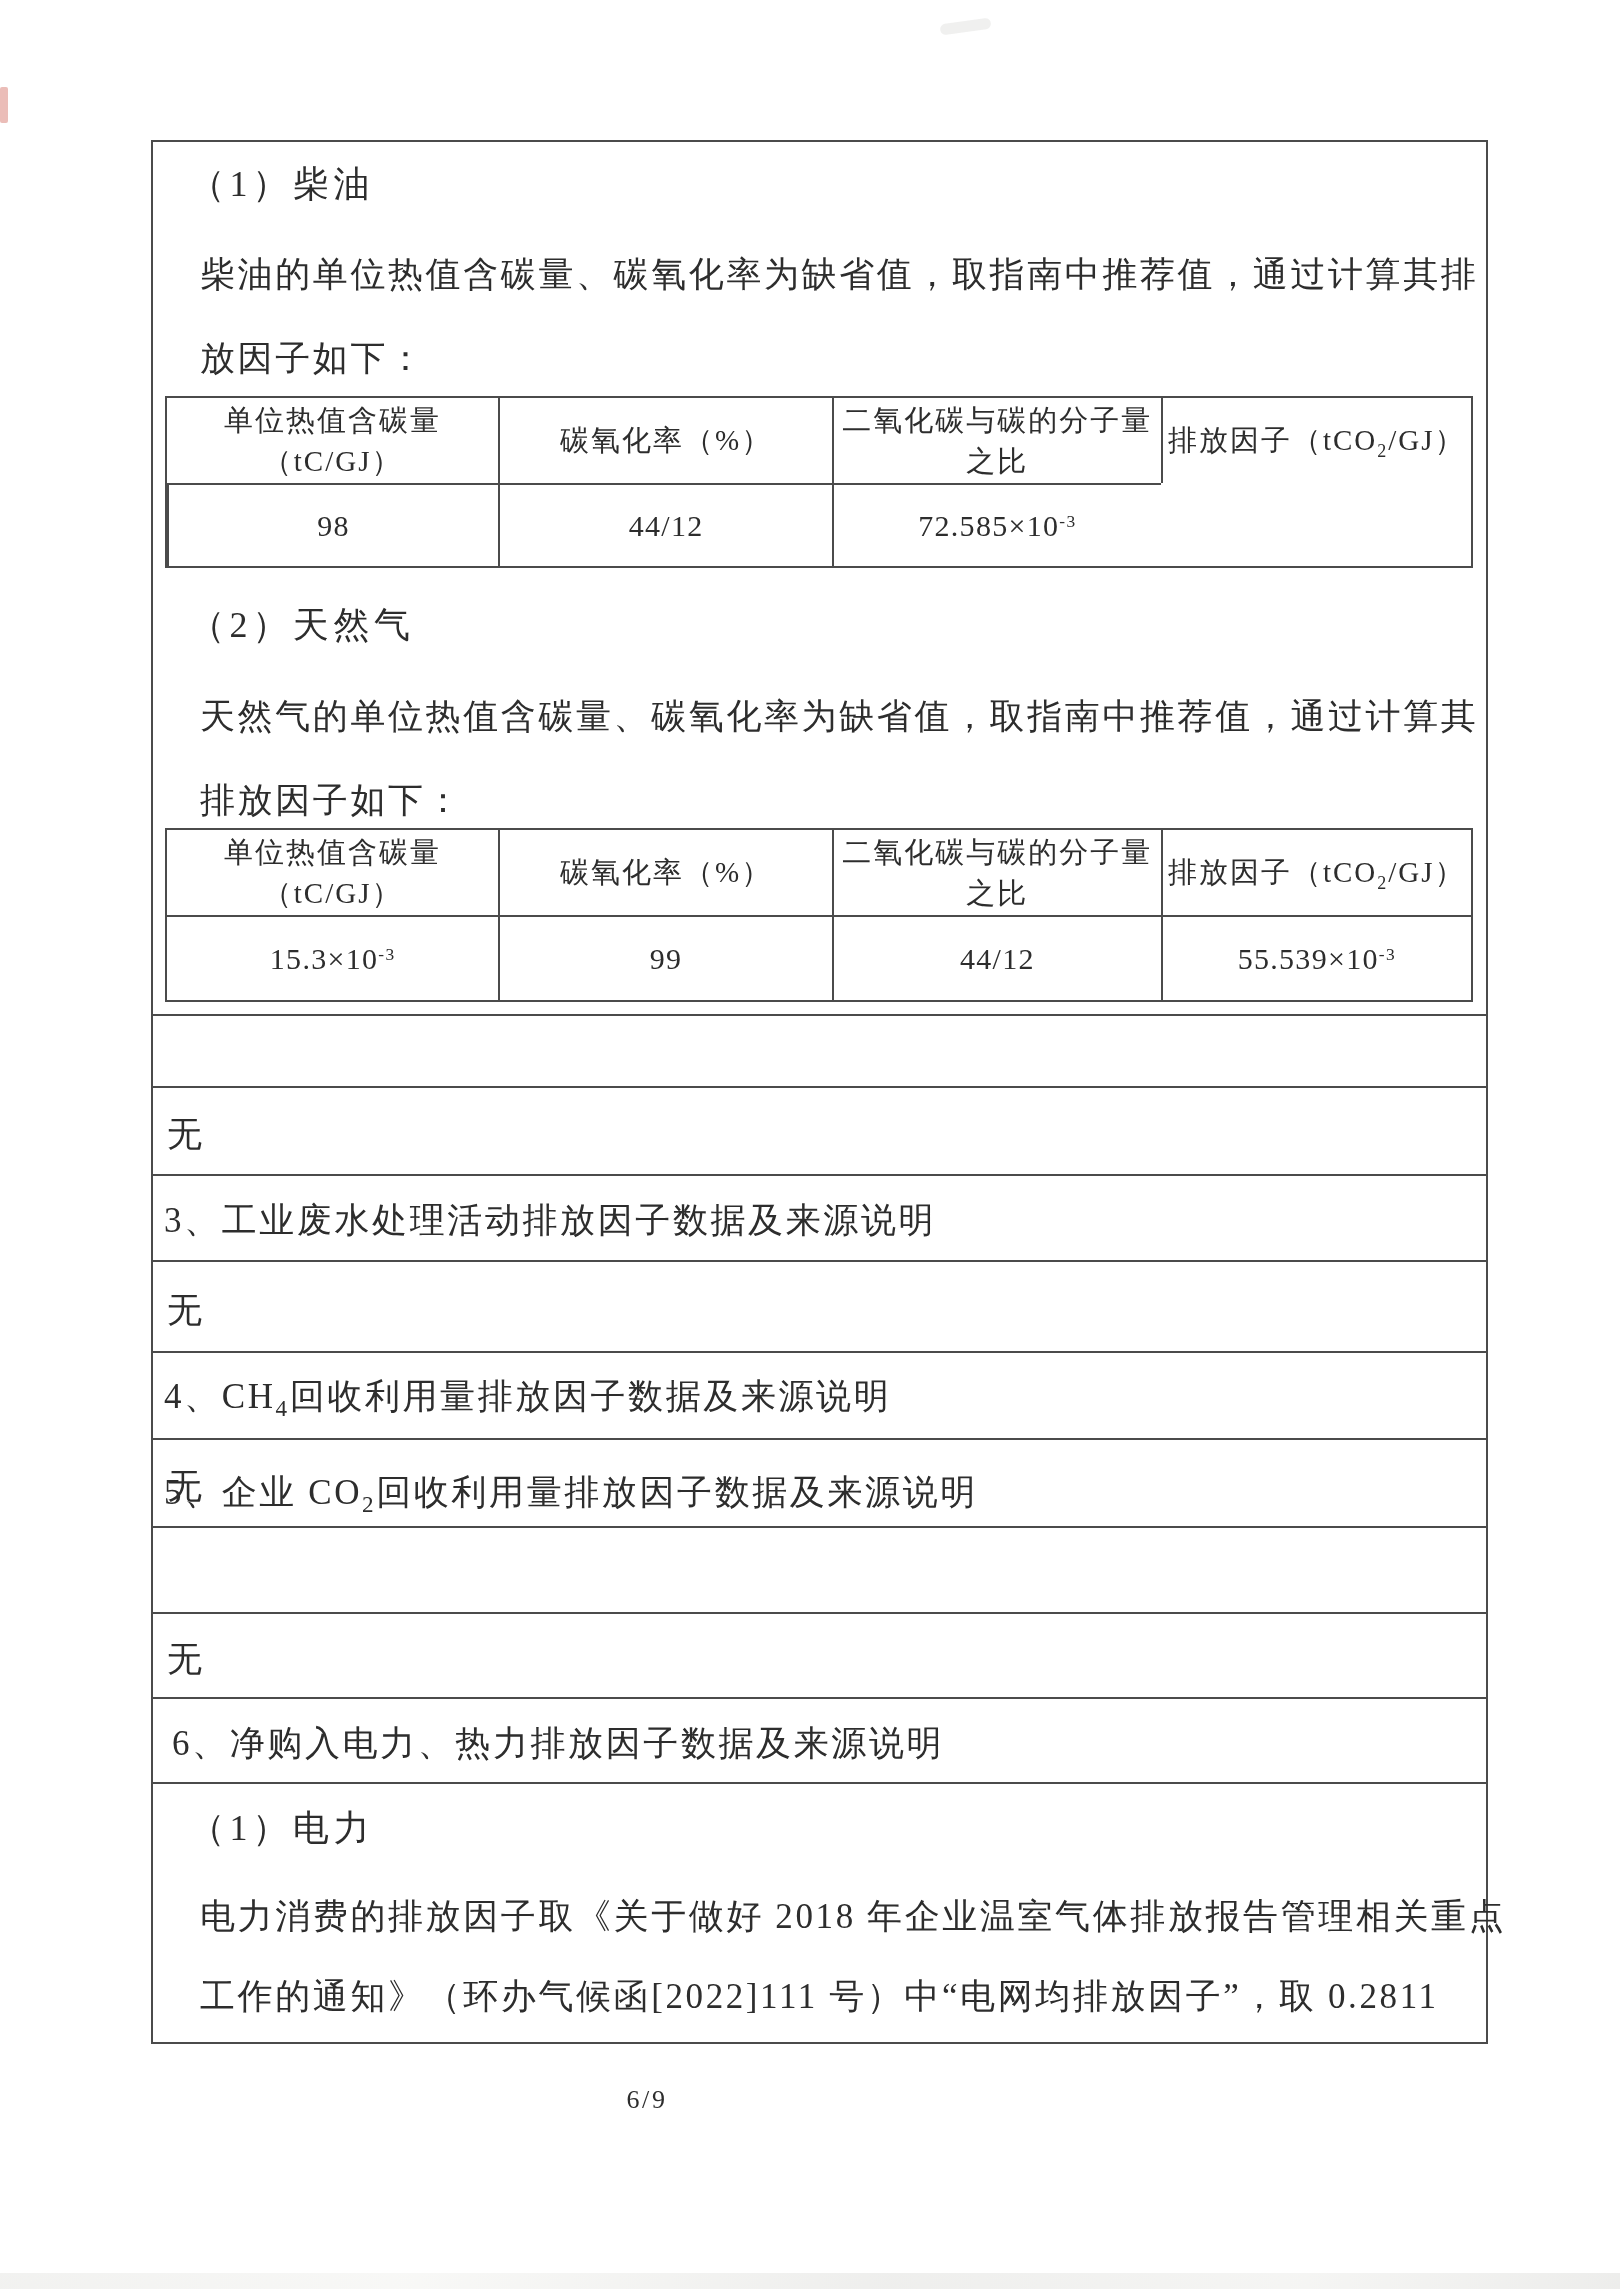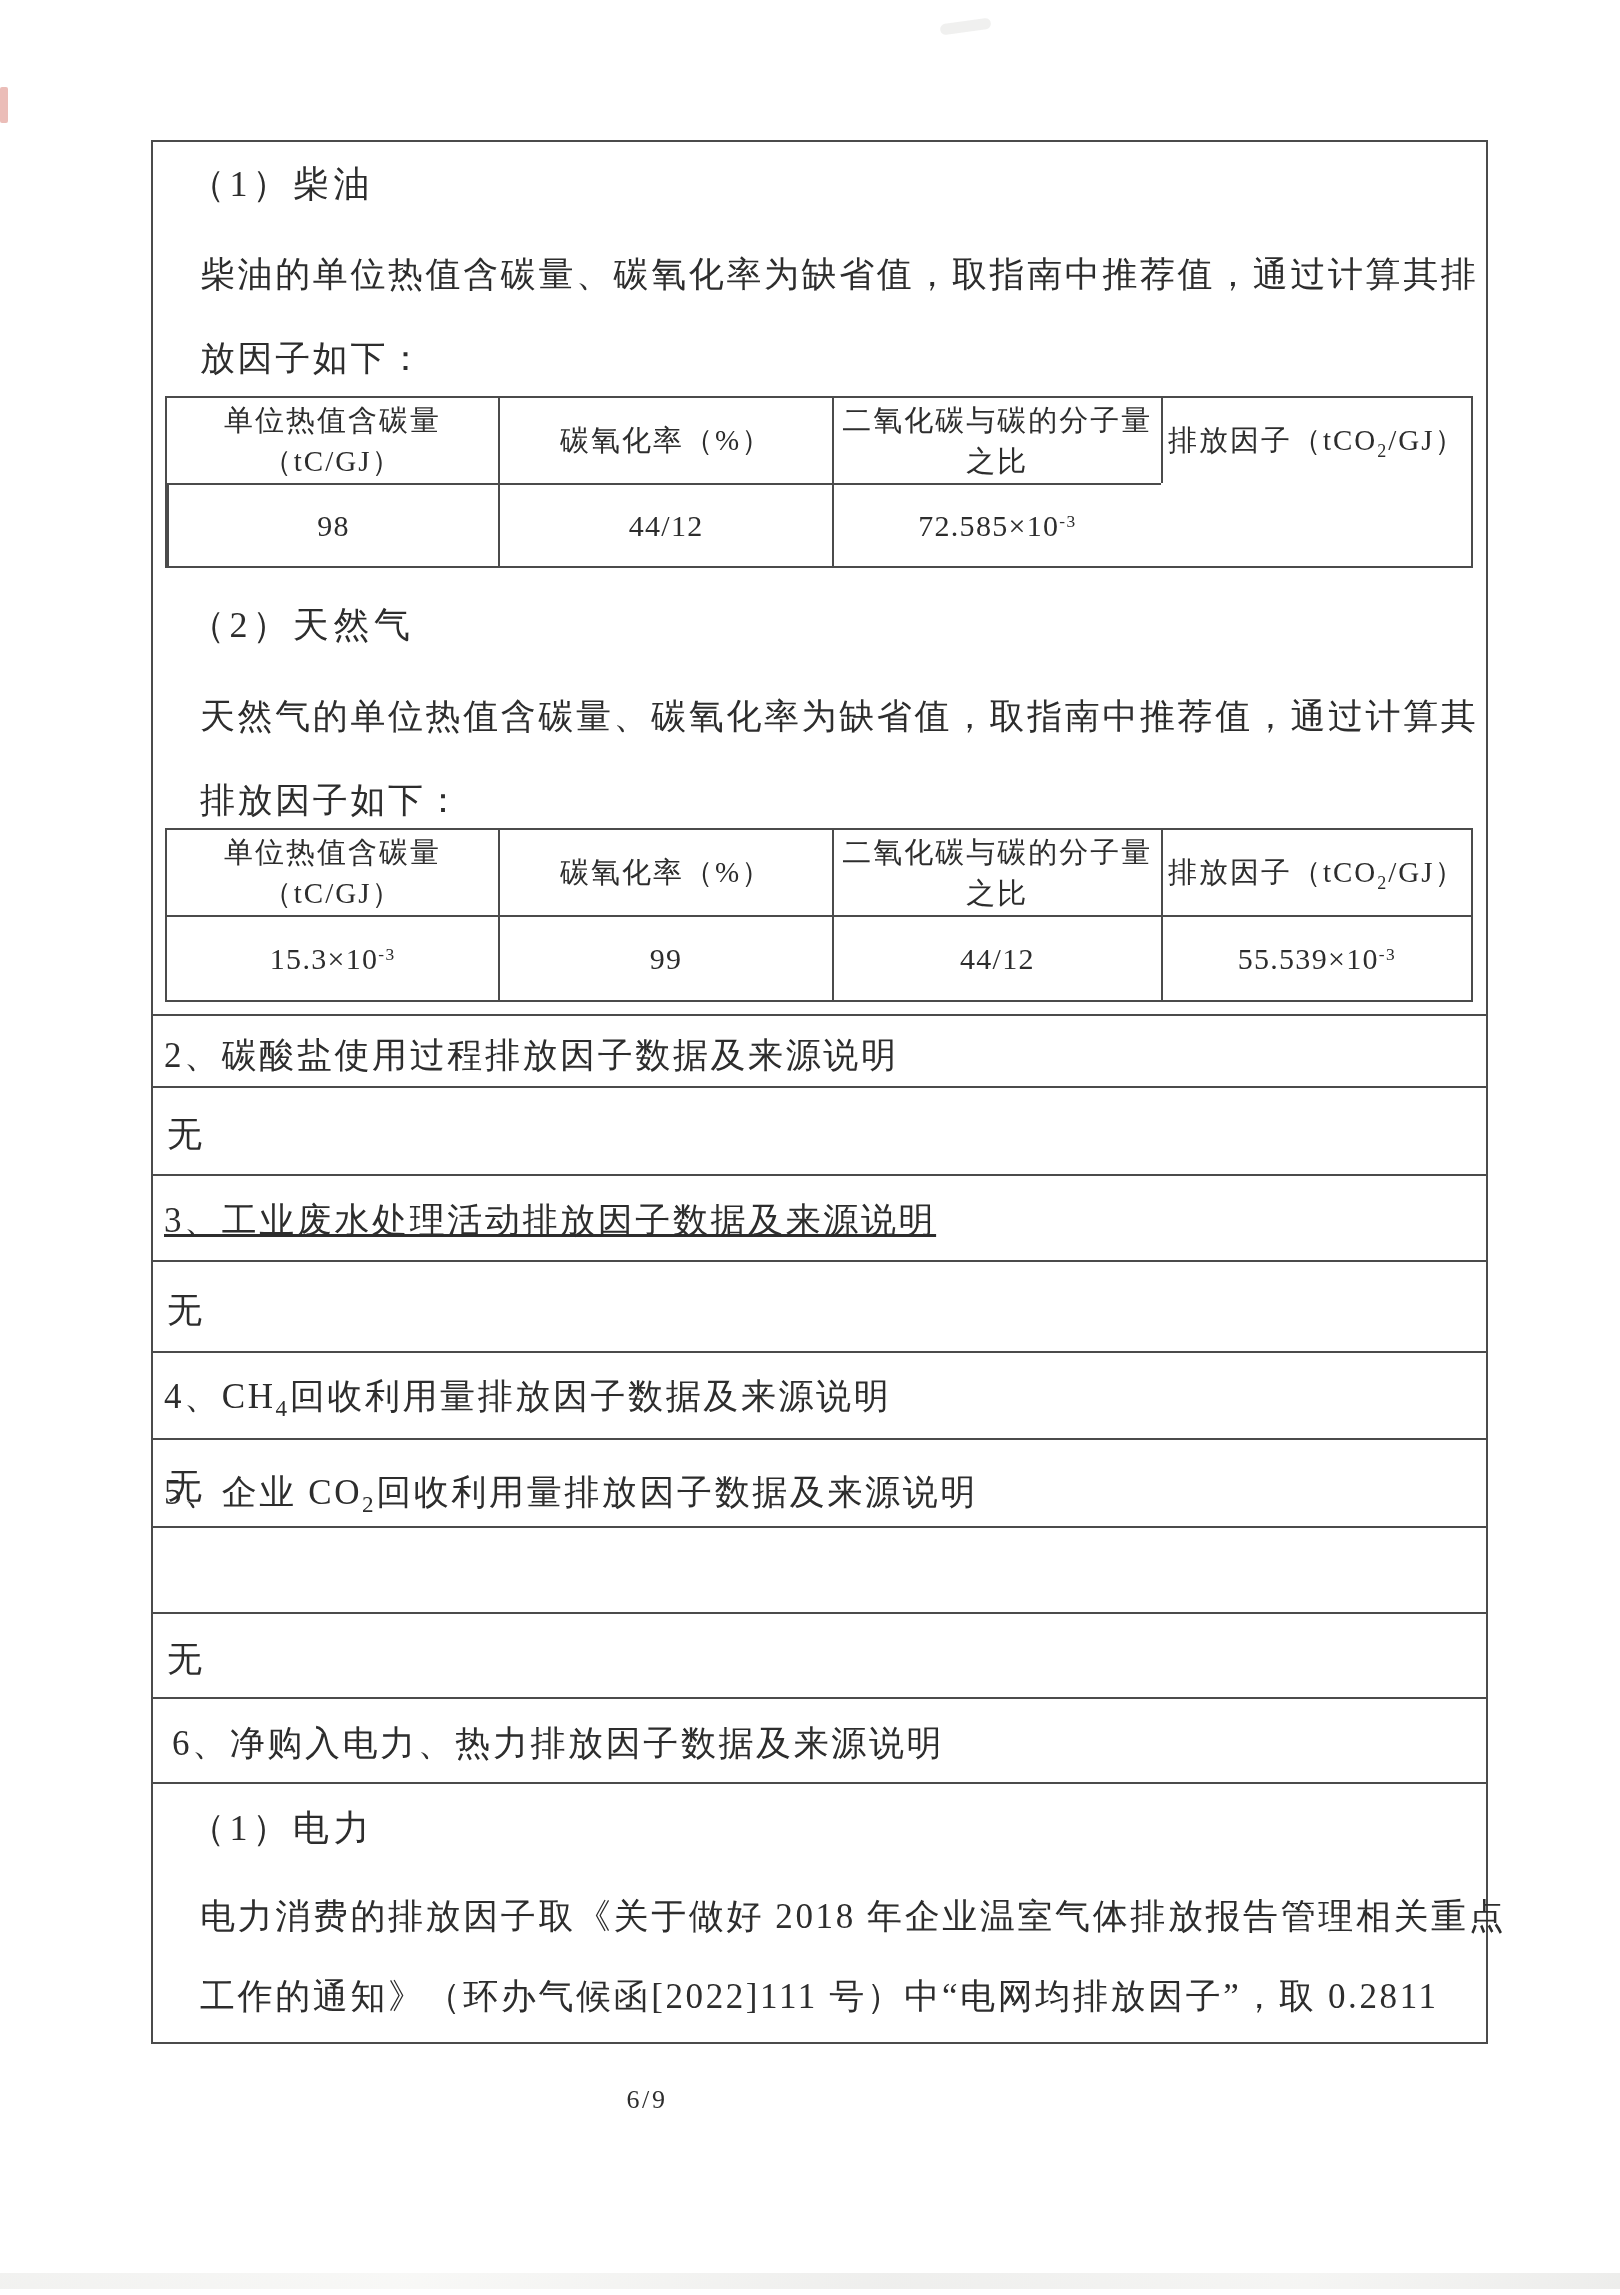--- a/index.html
+++ b/index.html
@@ -24,21 +24,21 @@
   .pos-d-l1{left:167px;top:251px;}
   .pos-d-l2{left:167px;top:335px;}
   .pos-t1{left:165px;top:396px;width:1308px;height:172px;}
   .pos-h-gas{left:189px;top:601px;}
   .pos-g-l1{left:167px;top:693px;}
   .pos-g-l2{left:167px;top:777px;}
   .pos-t2{left:165px;top:828px;width:1308px;height:174px;}
 
   .pos-s2{left:164px;top:1032px;}
   .pos-n1{left:167px;top:1111px;}
-  .pos-s3{left:164px;top:1197px;text-decoration:underline;}
+  .pos-s3{left:164px;top:1197px;}
   .pos-n2{left:167px;top:1287px;}
   .pos-s4{left:164px;top:1373px;}
   .pos-n3{left:167px;top:1463px;}
   .pos-s5{left:164px;top:1469px;}
   .pos-n4{left:167px;top:1636px;}
   .pos-s6{left:160px;top:1720px;margin-left:12px;}
   .pos-h-elec{left:189px;top:1804px;}
   .pos-e-l1{left:167px;top:1893px;}
   .pos-e-l2{left:167px;top:1973px;}
   .pos-pagenum{left:0;top:2085px;width:1294px;text-align:center;font-size:26px;letter-spacing:2.6px;}
@@ -132,21 +132,20 @@
   <div class="abs hline y1655"></div>
   <div class="abs hline y1788"></div>
   <div class="abs hline y1920"></div>
   <div class="abs hline y2058"></div>
   <div class="abs hline y2190"></div>
   <div class="abs hline y2325"></div>
   <div class="abs hline y2455"></div>
   <div class="abs hline y2585"></div>
   <div class="abs hline y2715"></div>
 
-  <div class="abs sec-title pos-s2">2、碳酸盐使用过程排放因子数据及来源说明</div>
   <div class="abs none-value pos-n1">无</div>
 
   <div class="abs sec-title pos-s3">3、工业废水处理活动排放因子数据及来源说明</div>
   <div class="abs none-value pos-n2">无</div>
 
   <div class="abs sec-title pos-s4"><span>4、CH</span><sub>4</sub><span>回收利用量排放因子数据及来源说明</span></div>
   <div class="abs none-value pos-n3">无</div>
 
   <div class="abs sec-title pos-s5"><span>5、企业 CO</span><sub>2</sub><span>回收利用量排放因子数据及来源说明</span></div>
   <div class="abs none-value pos-n4">无</div>

